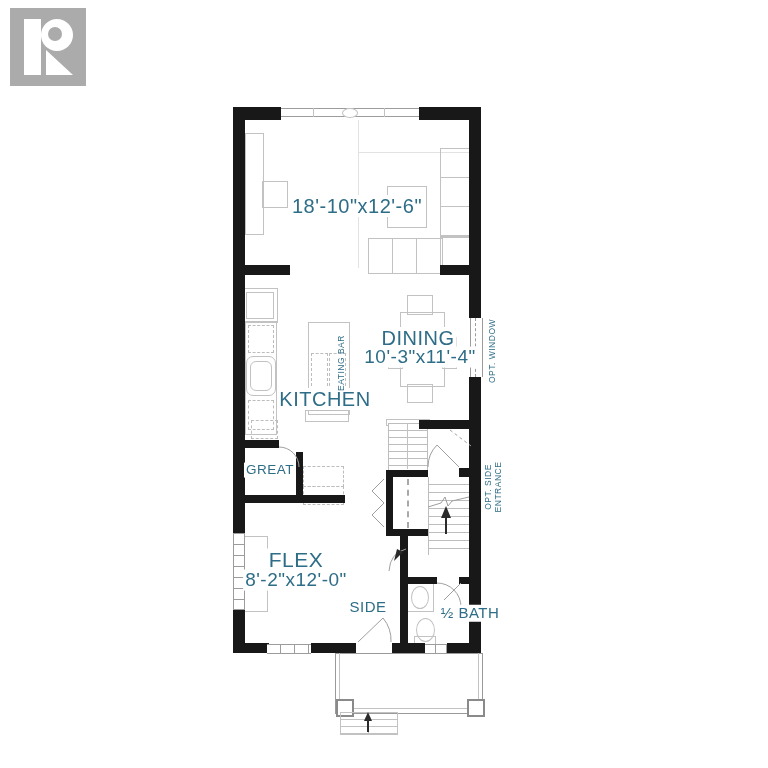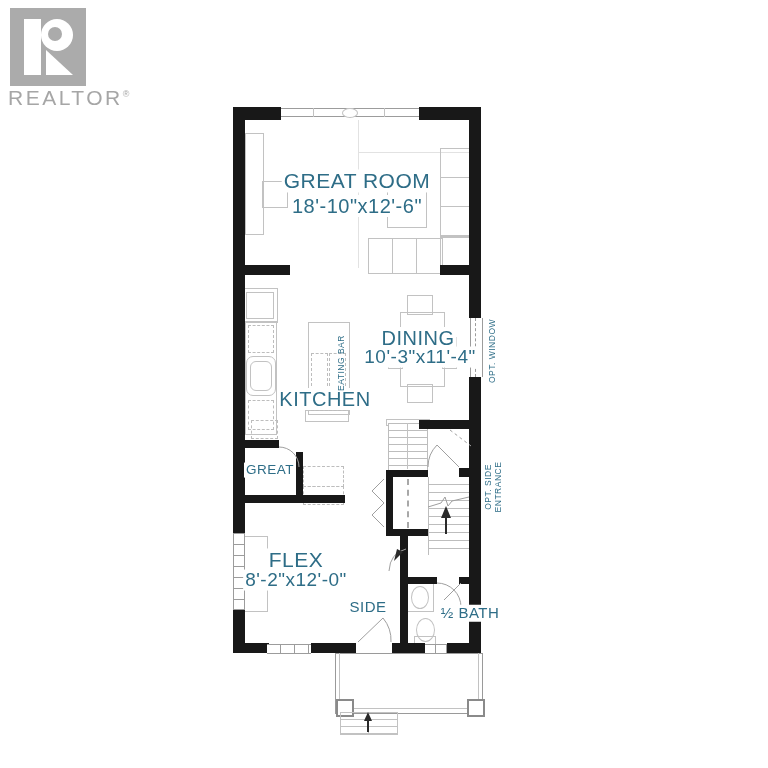--- a/index.html
+++ b/index.html
@@ -32,21 +32,20 @@
 
   <div class="logo-box">
     <svg width="76" height="78" viewBox="0 0 76 78">
       <rect x="0" y="0" width="76" height="78" fill="#ababab"></rect>
       <rect x="14" y="11" width="17" height="56" fill="#ffffff"></rect>
       <circle cx="47" cy="27" r="16" fill="#ffffff"></circle>
       <circle cx="45" cy="26" r="7" fill="#ababab"></circle>
       <polygon points="36,42 63,67 36,67" fill="#ffffff"></polygon>
     </svg>
   </div>
-  <div class="wordmark"><span>REALTOR</span><sup>®</sup></div>
 
   <div class="faint" style="left:358px;top:120px;width:1px;height:148px;"></div>
   <div class="faint" style="left:358px;top:152px;width:111px;height:1px;"></div>
   <div class="f" style="left:245px;top:133px;width:17px;height:100px;"></div>
   <div class="f" style="left:262px;top:181px;width:24px;height:25px;"></div>
   <div class="f" style="left:387px;top:186px;width:38px;height:40px;"></div>
   <div class="f" style="left:440px;top:148px;width:29px;height:88px;background:repeating-linear-gradient(to bottom,transparent 0 28px,#c2c2c2 28px 29px);"></div>
   <div class="f" style="left:440px;top:236px;width:29px;height:36px;"></div>
   <div class="f" style="left:368px;top:238px;width:73px;height:34px;background:repeating-linear-gradient(to right,transparent 0 23px,#c2c2c2 23px 24px);"></div>
 
@@ -144,21 +143,20 @@
     </g>
     <g fill="#2a2a2a" stroke="none">
       <rect x="445" y="517" width="2" height="17"></rect>
       <polygon points="441,518 451,518 446,506"></polygon>
       <polygon points="394,561 403,552 397,549"></polygon>
       <rect x="367" y="720" width="2" height="12"></rect>
       <polygon points="364,721 372,721 368,712"></polygon>
     </g>
   </svg>
 
-  <div class="lbl" style="left:357px;top:181px;font-size:21px;">GREAT ROOM</div>
   <div class="lbl" style="left:357px;top:206px;font-size:20px;">18'-10"x12'-6"</div>
   <div class="lbl" style="left:418px;top:338px;font-size:20px;">DINING</div>
   <div class="lbl" style="left:420px;top:357px;font-size:19px;">10'-3"x11'-4"</div>
   <div class="lbl" style="left:325px;top:399px;font-size:20px;">KITCHEN</div>
   <div class="lbl" style="left:270px;top:470px;font-size:13.5px;">GREAT</div>
   <div class="lbl" style="left:296px;top:560px;font-size:21px;text-align:right;">FLEX</div>
   <div class="lbl" style="left:296px;top:580px;font-size:19px;">8'-2"x12'-0"</div>
   <div class="lbl" style="left:368px;top:607px;font-size:15px;">SIDE</div>
   <div class="lbl" style="left:447px;top:613px;font-size:15px;margin-left:23px;">½ BATH</div>
 

